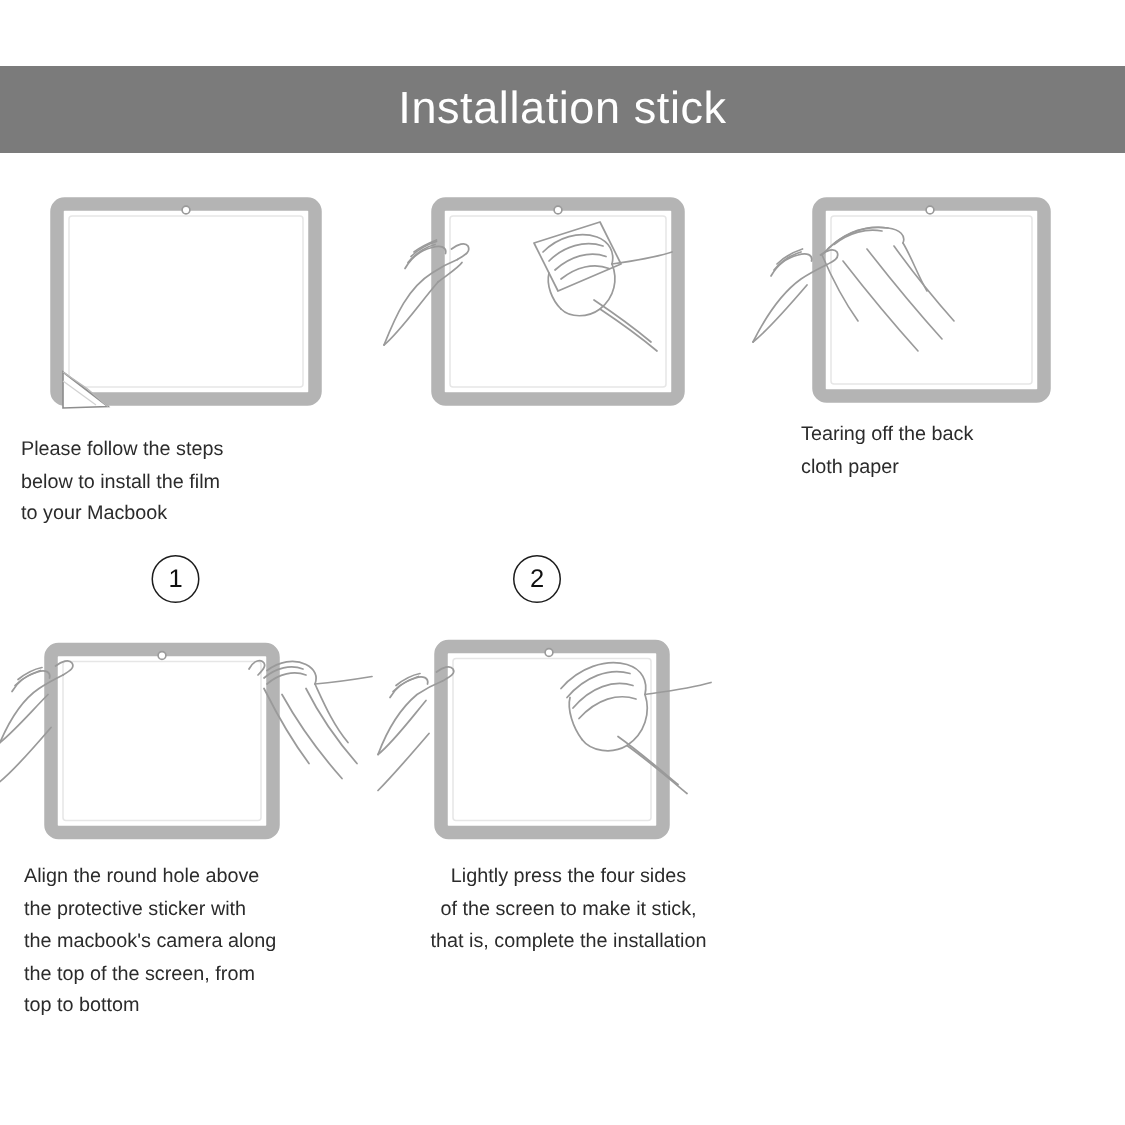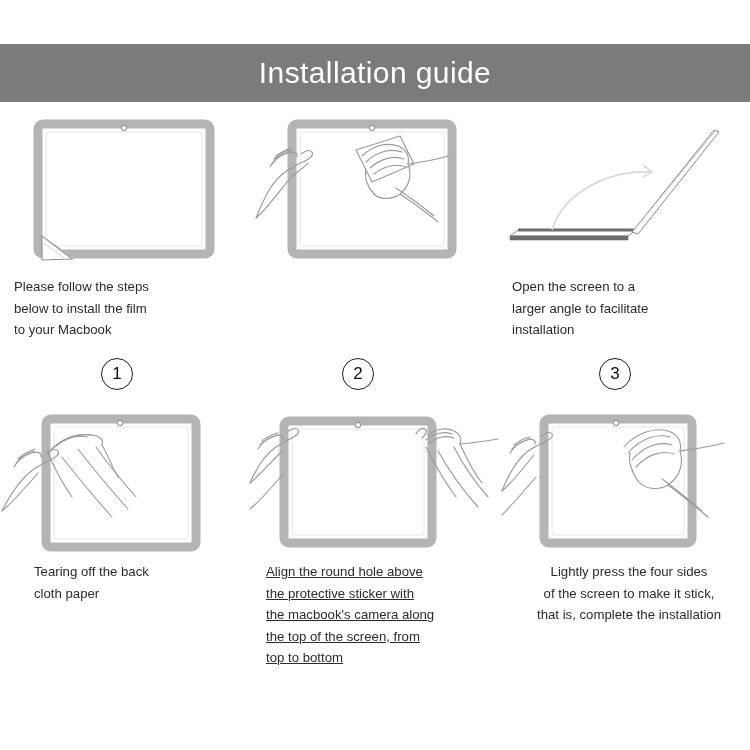--- a/index.html
+++ b/index.html
@@ -37,21 +37,21 @@
     font-size: 30px;
     font-weight: 400;
     letter-spacing: 0.4px;
     font-family: "Liberation Sans", sans-serif;
   }
 
   
   #steps-grid {
     position: absolute;
     left: 0;
-    top: 118px;
+    top: 130px;
     width: 696px;
     height: 620px;
     display: grid;
     grid-template-columns: 250px 250px 250px;
     grid-template-rows: 295px 295px;
   }
   .step-panel {
     position: relative;
     box-sizing: border-box;
     padding: 0;
@@ -101,35 +101,35 @@
     font-family: "Liberation Sans", sans-serif;
     background: transparent;
   }
   .step-panel.row1 .step-circle { top: 240px; }
 
   
   #panel-1 .caption { padding-left: 14px; }
   #panel-2 .caption { padding-left: 32px; }
   #panel-3 .caption { padding-left: 12px; }
   #panel-4 .caption { padding-left: 34px; }
-  #panel-5 .caption { padding-left: 16px; text-decoration: underline; }
+  #panel-5 .caption { padding-left: 16px; }
   #panel-6 .caption { padding-left: 12px; text-align: center; }
 
   
   #panel-1 .step-circle { left: 117px; }
   #panel-2 .step-circle { left: 108px; }
   #panel-3 .step-circle { left: 115px; }
 </style>
 </head>
 <body>
 
 <div id="page">
 
   <div id="header-banner">
-    <div id="header-title">Installation guide</div>
+    <div id="header-title">Installation stick</div>
   </div>
 
   <div id="steps-grid">
 
     <div class="step-panel row1" id="panel-1">
       <div class="illus">
         <svg width="250" height="148" viewBox="0 0 250 148">
 
           <rect x="38" y="6" width="172" height="130" rx="5" ry="5" fill="none" stroke="#b4b4b4" stroke-width="9"></rect>
 
@@ -179,40 +179,20 @@
             <path d="M124 76 C 118 70, 114 60, 116 52"></path>
             <path d="M158 46 C 172 44, 186 42, 198 38"></path>
             <path d="M150 76 C 162 84, 176 94, 188 104"></path>
             <path d="M146 70 C 158 78, 172 88, 184 98"></path>
           </g>
         </svg>
       </div>
       <div class="step-circle">2</div>
     </div>
 
-    <div class="step-panel row1" id="panel-3">
-      <div class="illus">
-        <svg width="250" height="148" viewBox="0 0 250 148">
-
-          <path d="M10 118 L128 118 L136 112 L18 112 Z" fill="#ffffff" stroke="#8a8a8a" stroke-width="1"></path>
-          <path d="M10 118 L128 118 L128 122 L10 122 Z" fill="#6d6d6d" stroke="#6d6d6d" stroke-width="0.6"></path>
-          <path d="M18 112 L136 112" stroke="#6d6d6d" stroke-width="3" fill="none"></path>
-
-          <path d="M132 114 L214 12 L219 14 L138 116 Z" fill="#ffffff" stroke="#8a8a8a" stroke-width="1"></path>
-          <path d="M133 113 L215 13" stroke="#b9b9b9" stroke-width="1" fill="none"></path>
-
-          <path d="M52 112 C 62 78, 104 52, 150 54" fill="none" stroke="#d8d8d8" stroke-width="1.6"></path>
-          <path d="M144 48 L152 54 L143 59" fill="none" stroke="#d8d8d8" stroke-width="1.6" stroke-linecap="round" stroke-linejoin="round"></path>
-        </svg>
-      </div>
-      <div class="caption">Open the screen to a
-larger angle to facilitate
-installation</div>
-      <div class="step-circle">3</div>
-    </div>
 
     <div class="step-panel row2" id="panel-4">
       <div class="illus">
         <svg width="250" height="148" viewBox="0 0 250 148">
 
           <rect x="46" y="6" width="150" height="128" rx="5" ry="5" fill="none" stroke="#b4b4b4" stroke-width="9"></rect>
           <rect x="54" y="14" width="134" height="112" rx="2" ry="2" fill="#ffffff" stroke="#e6e6e6" stroke-width="1"></rect>
           <circle cx="120" cy="10" r="2.6" fill="#ffffff" stroke="#9a9a9a" stroke-width="1.1"></circle>
 
           <g fill="none" stroke="#9a9a9a" stroke-width="1.15" stroke-linecap="round" stroke-linejoin="round">

